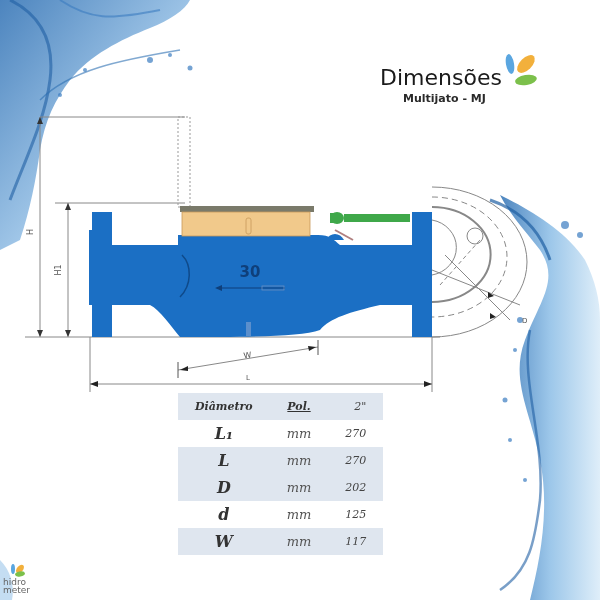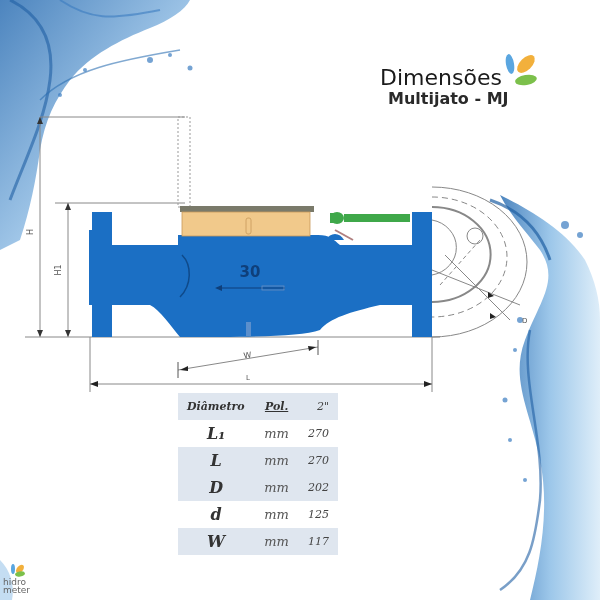--- a/index.html
+++ b/index.html
@@ -1,22 +1,22 @@
 <!DOCTYPE html>
 <html><head>
 <meta charset="utf-8">
 <style>
   html,body{margin:0;padding:0;}
   body{width:600px;height:600px;background:#ffffff;position:relative;overflow:hidden;font-family:"DejaVu Sans",sans-serif;}
   .abs{position:absolute;}
   .title-block{position:absolute;left:380px;top:66px;}
   .title{font-family:"DejaVu Sans",sans-serif;font-size:22px;font-weight:500;color:#1a1a1a;letter-spacing:0px;line-height:24px;}
-  .subtitle{font-family:"DejaVu Sans",sans-serif;font-size:16px;font-weight:bold;color:#2a2a2a;margin-left:8px;line-height:18px;}
+  .subtitle{font-family:"DejaVu Sans",sans-serif;font-size:11px;font-weight:bold;color:#2a2a2a;margin-left:23px;line-height:18px;}
   .spec-table{position:absolute;left:178px;top:393px;width:160px;border-collapse:collapse;font-family:"DejaVu Serif",serif;font-style:italic;}
-  .spec-table td{height:27px;padding:0 9px;font-size:11px;color:#333;}
+  .spec-table td{height:27px;padding:0 17px;font-size:11px;color:#333;}
   .spec-table tr.shaded td{background:#dfe6ef;}
   .spec-table td.c1{width:64px;text-align:center;font-weight:bold;font-size:16px;}
   .spec-table td.c2{width:52px;text-align:center;font-size:13px;color:#555;}
   .spec-table td.c3{text-align:right;font-size:11px;color:#444;}
   .spec-table tr.head td.c1{text-align:left;font-size:11px;}
   .spec-table tr.head td.c2{font-weight:bold;font-size:11px;color:#333;text-decoration:underline;}
   .logo-text{position:absolute;left:3px;top:578px;font-size:9px;color:#666;line-height:8px;font-family:"DejaVu Sans",sans-serif;}
 </style>
 </head>
 <body>

